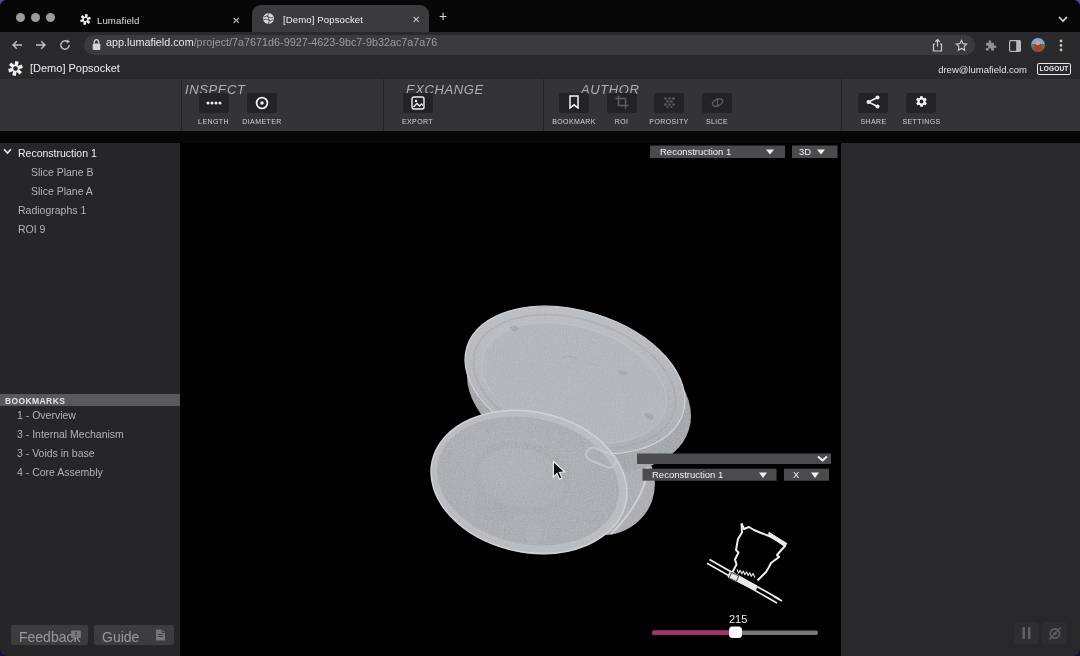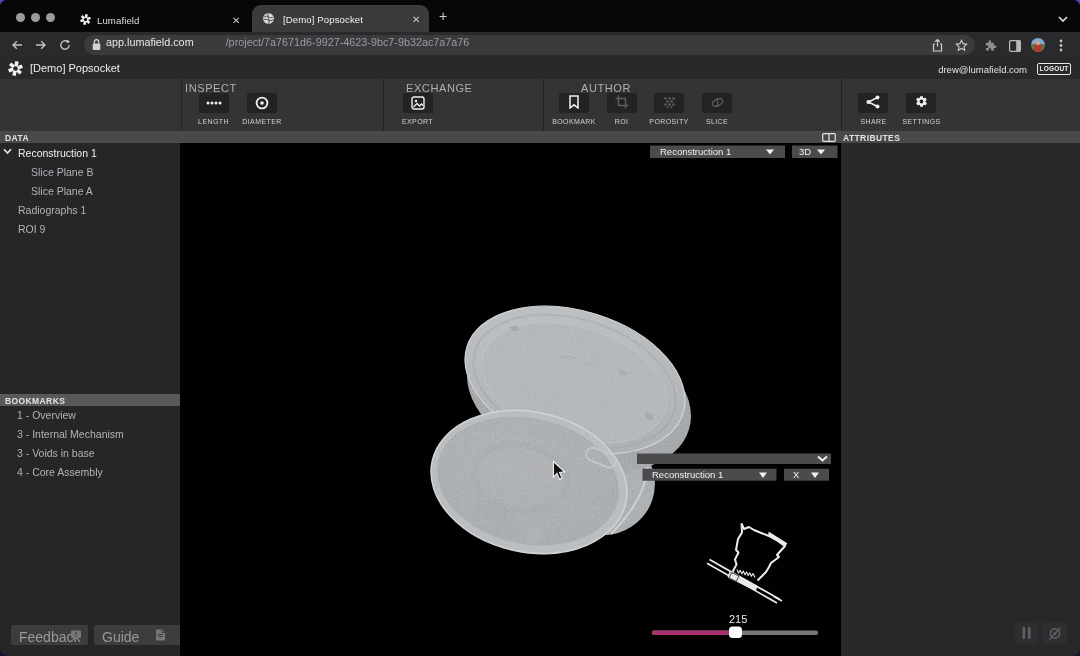--- a/index.html
+++ b/index.html
@@ -12,30 +12,30 @@
   #tabstrip{position:absolute;left:0;top:0;width:1080px;height:32px;background:#070708;}
   .traffic{position:absolute;top:13px;width:9px;height:9px;border-radius:50%;background:#9b9b9b;}
   #tab-inactive{position:absolute;left:60px;top:6px;width:190px;height:26px;color:#dededf;}
   #tab-active{position:absolute;left:252px;top:5px;width:177px;height:27px;background:#3b3b3d;
       border-radius:9px 9px 0 0;color:#e4e4e6;}
   .tablabel{position:absolute;top:9px;font-size:9.6px;letter-spacing:.1px;}
   .tabx{position:absolute;top:9px;font-size:10px;color:#c9c9cb;}
   #urlrow{position:absolute;left:0;top:32px;width:1080px;height:26px;background:#2a2a2c;}
   #pill{position:absolute;left:84px;top:3px;width:891px;height:20px;border-radius:10px;background:#3b3b3e;}
   #urltext{position:absolute;left:106px;top:4px;font-size:10.8px;color:#e7e7e9;white-space:nowrap;}
-  #urltext .dim{color:#9b9ba1;margin-left:32px;}
+  #urltext .dim{color:#9b9ba1;}
   
   #appheader{position:absolute;left:0;top:58px;width:1080px;height:21px;background:#29292b;}
   #apptitle{position:absolute;left:30px;top:4px;font-size:11px;font-weight:500;color:#ededef;}
   #email{position:absolute;right:53px;top:5.5px;font-size:9.5px;color:#e2e2e4;}
   #logout{position:absolute;left:1037px;top:5px;width:32px;height:10px;border:1px solid #e8e8e8;
       border-radius:2px;font-size:6.5px;font-weight:bold;color:#f0f0f0;text-align:center;line-height:10.5px;letter-spacing:.2px;}
   #toolbar{position:absolute;left:0;top:79px;width:1080px;height:52px;background:#343437;}
   .vsep{position:absolute;top:0;width:1px;height:52px;background:#232325;}
-  .gl{position:absolute;top:3px;font-size:11px;color:#b0b0b3;letter-spacing:.6px;}
+  .gl{position:absolute;top:3px;font-size:13px;color:#b0b0b3;letter-spacing:.6px;font-style:italic;}
   .tbtn{position:absolute;top:14px;width:30px;height:20px;background:#232325;border-radius:2px;}
   .tlabel{position:absolute;top:39px;font-size:7px;color:#d3d3d6;letter-spacing:.4px;text-align:center;}
   
   #strip{position:absolute;left:0;top:131px;width:1080px;height:12px;background:#49494c;}
   .striplabel{position:absolute;top:1.5px;font-size:8.5px;font-weight:bold;color:#e3e3e5;letter-spacing:.4px;}
   
   #sidebar{position:absolute;left:0;top:143px;width:180px;height:513px;background:#262628;}
   #viewport{position:absolute;left:180px;top:143px;width:661px;height:513px;background:#010102;}
   #rightpanel{position:absolute;left:841px;top:143px;width:239px;height:513px;background:#28282a;}
   .treeitem{position:absolute;font-size:10.5px;color:#b3b3b7;}
@@ -223,28 +223,20 @@
         <circle cx="11.5" cy="2.5" r="2" fill="#f0f0f2"></circle>
         <circle cx="2.5" cy="7" r="2" fill="#f0f0f2"></circle>
         <circle cx="11.5" cy="11.5" r="2" fill="#f0f0f2"></circle>
         <path d="M2.5 7 L11.5 2.5 M2.5 7 L11.5 11.5" stroke="#f0f0f2" stroke-width="1.4"></path>
       </svg>
     <svg class="abs" style="left:915px;top:16px" width="13" height="13" viewBox="0 0 24 24">
         <path fill="#f0f0f2" d="M19.4 13c0-.3.1-.6.1-1s0-.7-.1-1l2.1-1.6c.2-.2.3-.5.1-.7l-2-3.4c-.1-.2-.4-.3-.6-.2l-2.5 1a7 7 0 0 0-1.7-1l-.4-2.6c0-.2-.2-.4-.5-.4h-4c-.2 0-.4.2-.5.4l-.4 2.6a7 7 0 0 0-1.7 1l-2.5-1c-.2-.1-.5 0-.6.2l-2 3.4c-.1.2-.1.5.1.7L4.6 11c0 .3-.1.6-.1 1s0 .7.1 1l-2.1 1.6c-.2.2-.3.5-.1.7l2 3.4c.1.2.4.3.6.2l2.5-1c.5.4 1 .7 1.7 1l.4 2.6c0 .2.2.4.5.4h4c.2 0 .4-.2.5-.4l.4-2.6a7 7 0 0 0 1.7-1l2.5 1c.2.1.5 0 .6-.2l2-3.4c.1-.2.1-.5-.1-.7L19.4 13zM12 15.5a3.5 3.5 0 1 1 0-7 3.5 3.5 0 0 1 0 7z"></path>
       </svg>
   </div>
 
-  <div id="strip">
-    <div class="striplabel" style="left:5px;">DATA</div>
-    <svg class="abs" style="left:822px;top:1.5px" width="14" height="9" viewBox="0 0 14 9">
-        <rect x="0.7" y="0.7" width="12.6" height="7.6" rx="1" stroke="#e3e3e5" stroke-width="1.2" fill="none"></rect>
-        <path d="M7 0.7 V8.3" stroke="#e3e3e5" stroke-width="1.2"></path>
-      </svg>
-    <div class="striplabel" style="left:843px;">ATTRIBUTES</div>
-  </div>
 
   <div id="sidebar">
     <svg class="abs" style="left:3px;top:5px" width="9" height="7" viewBox="0 0 9 7">
         <path d="M1 1.2 L4.5 5 L8 1.2" stroke="#e8e8ea" stroke-width="1.6" fill="none"></path>
       </svg>
     <div class="treeitem" style="left:18px;top:4px;color:#f0f0f2;">Reconstruction 1</div>
     <div class="treeitem" style="left:31px;top:23px;text-align:center;">Slice Plane B</div>
     <div class="treeitem" style="left:31px;top:42px;">Slice Plane A</div>
     <div class="treeitem" style="left:18px;top:61px;">Radiographs 1</div>
     <div class="treeitem" style="left:18px;top:80px;">ROI 9</div>
@@ -257,21 +249,21 @@
     <div class="treeitem" style="left:17px;top:323px;">4 - Core Assembly</div>
     <div class="botbtn" style="left:11px;width:77px;">
         <span>Feedback</span>
       <svg class="abs" style="left:59px;top:4px" width="12" height="12" viewBox="0 0 12 12">
           <rect x="1" y="1.5" width="10" height="7.5" rx="1" fill="#77777a"></rect>
           <path d="M3 9 L3 11.5 L6 9" fill="#77777a"></path>
           <rect x="5.4" y="3" width="1.2" height="3" fill="#3d3d3f"></rect>
           <rect x="5.4" y="6.8" width="1.2" height="1.2" fill="#3d3d3f"></rect>
         </svg>
     </div>
-    <div class="botbtn" style="left:94px;width:80px;padding-left:24px;">
+    <div class="botbtn" style="left:94px;width:80px;">
         <span>Guide</span>
       <svg class="abs" style="left:61px;top:4px" width="11" height="12" viewBox="0 0 11 12">
           <path d="M1 0.5 H7 L10 3.5 V11.5 H1 Z" fill="#77777a"></path>
           <path d="M7 0.5 V3.5 H10" fill="none" stroke="#3d3d3f" stroke-width="1"></path>
           <rect x="3" y="5" width="5" height="1" fill="#3d3d3f"></rect>
           <rect x="3" y="7" width="5" height="1" fill="#3d3d3f"></rect>
         </svg>
     </div>
   </div>
 

